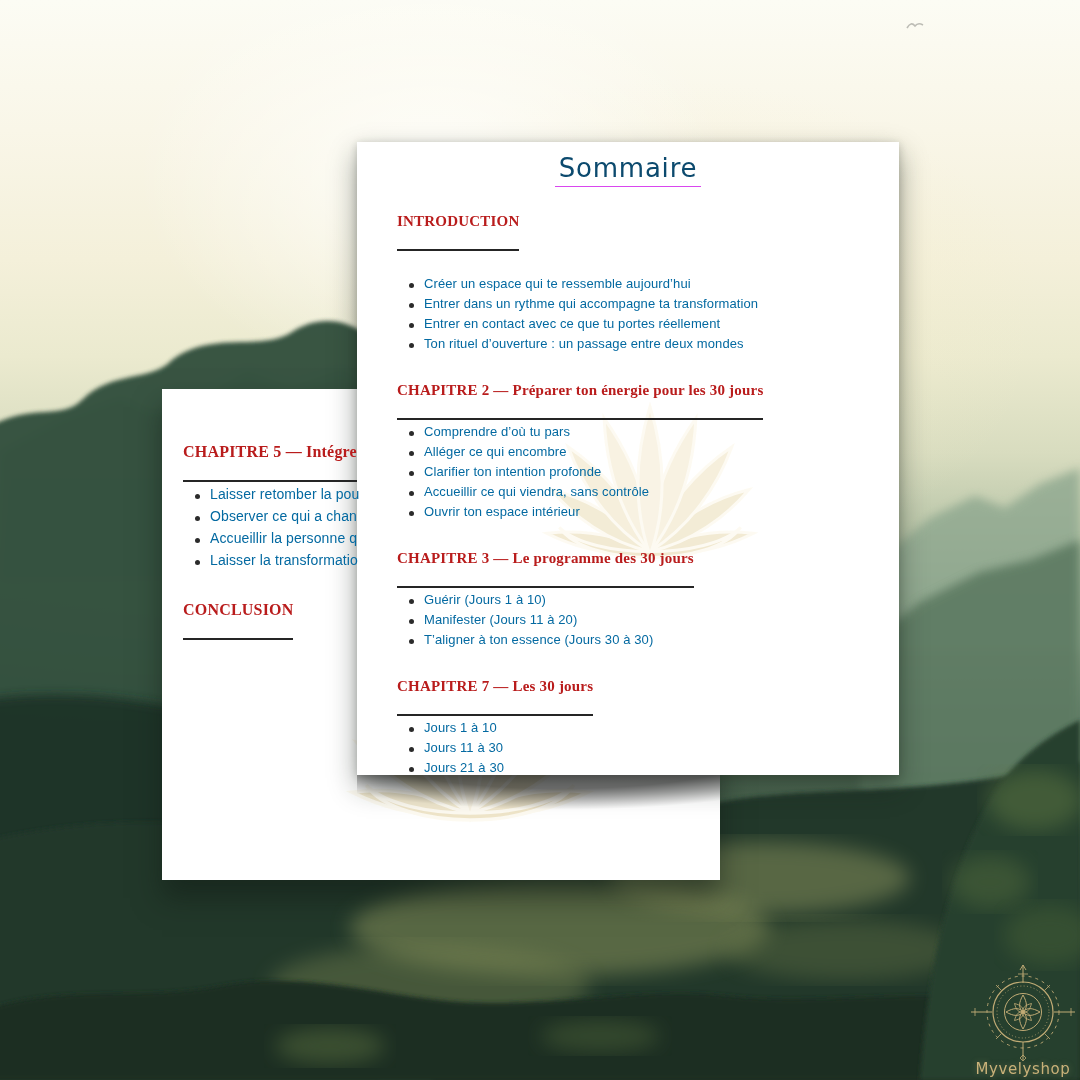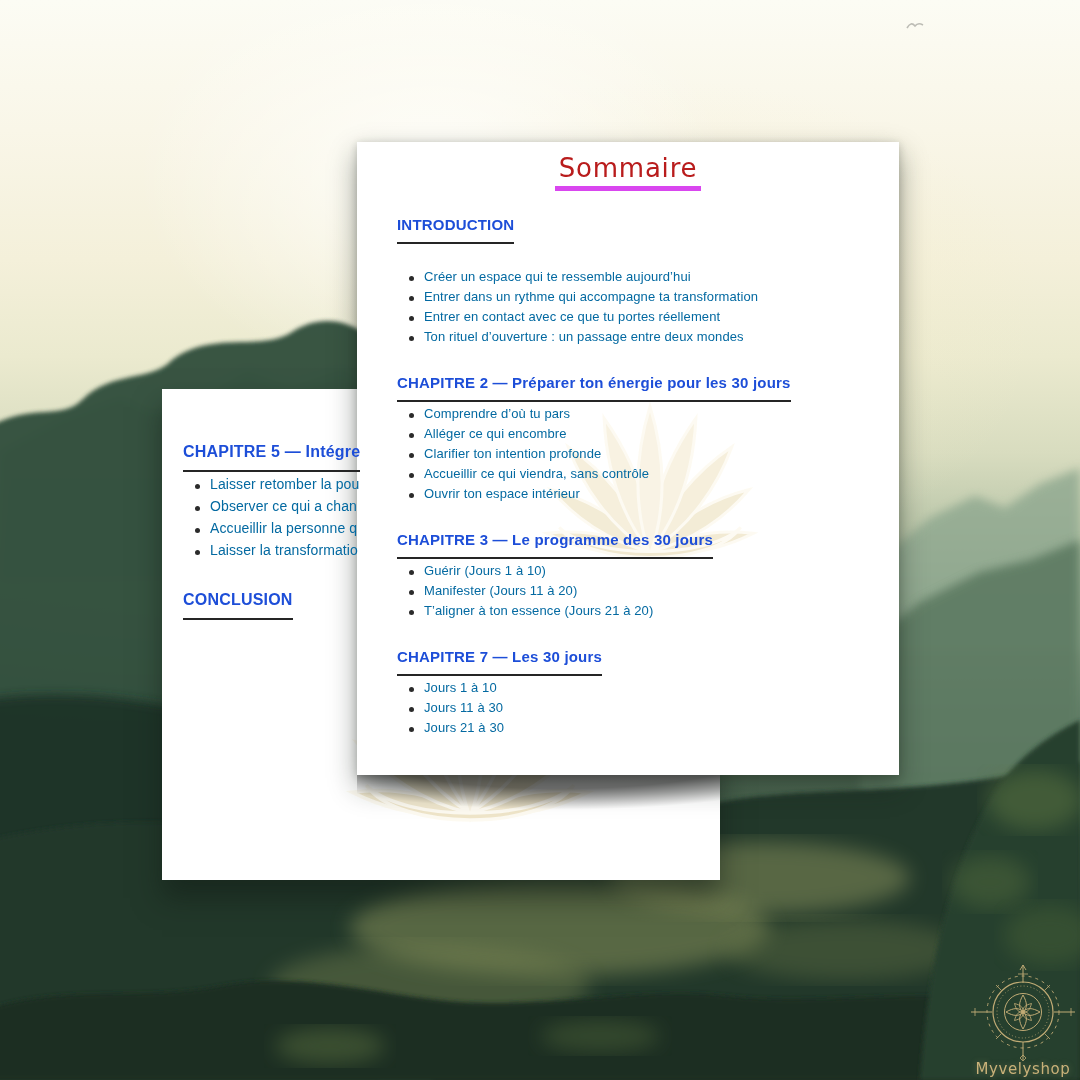--- a/index.html
+++ b/index.html
@@ -30,27 +30,27 @@
   .bp-lotus{position:absolute;left:158px;top:248px;width:300px;height:202px;opacity:.9;}
   .bp-cast-shadow{position:absolute;left:195px;right:0;top:386px;height:108px;z-index:3;
     background:radial-gradient(115% 82% at 56% -30%,
       rgba(0,0,0,0.50) 52%, rgba(0,0,0,0.30) 62%, rgba(0,0,0,0) 76%);}
 
   .fp-content{position:relative;z-index:2;}
   .bp-content{position:relative;z-index:2;margin:54px 0 0 21px;}
 
   .title-row{text-align:center;padding-top:11px;}
   .doc-title{display:inline-block;font-family:"DejaVu Sans",sans-serif;
-    font-size:26px;letter-spacing:.8px;color:#b91c1c;
-    border-bottom:5px solid #d946ef;padding:0 4px 3px 4px;}
+    font-size:26px;letter-spacing:.8px;color:#0c4a6e;
+    border-bottom:1px solid #d946ef;padding:0 4px 3px 4px;}
 
   .fp-body{margin:0 26px 0 40px;}
   .section{margin-top:25px;}
-  .section .h{display:inline-block;font-weight:bold;font-size:15px;color:#1d4ed8;
-    letter-spacing:.2px;border-bottom:2px solid #252525;padding-bottom:9px;white-space:nowrap;}
+  .section .h{display:inline-block;font-weight:bold;font-size:15px;color:#b91c1c;
+    letter-spacing:.2px;border-bottom:2px solid #252525;padding-bottom:19px;white-space:nowrap;font-family:Liberation Serif, serif;}
   .section ul{list-style:none;margin:4px 0 0 0;padding:0 0 0 12px;}
   .section li{display:flex;align-items:flex-start;height:20px;}
   .dot{width:5px;height:5px;border-radius:50%;background:#2b2b2b;margin:7px 10px 0 0;flex:none;}
   .it{font-size:13px;color:#0369a1;letter-spacing:.1px;white-space:nowrap;}
 
   .bp-content .section{margin-top:0;}
   .bp-content .section + .section{margin-top:27px;}
   .bp-content .h{font-size:16px;}
   .bp-content li{height:22px;}
   .bp-content .dot{margin-top:8px;}
@@ -234,21 +234,21 @@
             <li>
               <span class="dot"></span>
               <span class="it">Guérir (Jours 1 à 10)</span>
               </li>
             <li>
               <span class="dot"></span>
               <span class="it">Manifester (Jours 11 à 20)</span>
               </li>
             <li>
               <span class="dot"></span>
-              <span class="it">T’aligner à ton essence (Jours 21 à 20)</span>
+              <span class="it">T’aligner à ton essence (Jours 30 à 30)</span>
               </li>
           </ul>
         </div>
 
         <div class="section">
           <span class="h">CHAPITRE 7 — Les 30 jours</span>
           <ul>
             <li>
               <span class="dot"></span>
               <span class="it">Jours 1 à 10</span>

